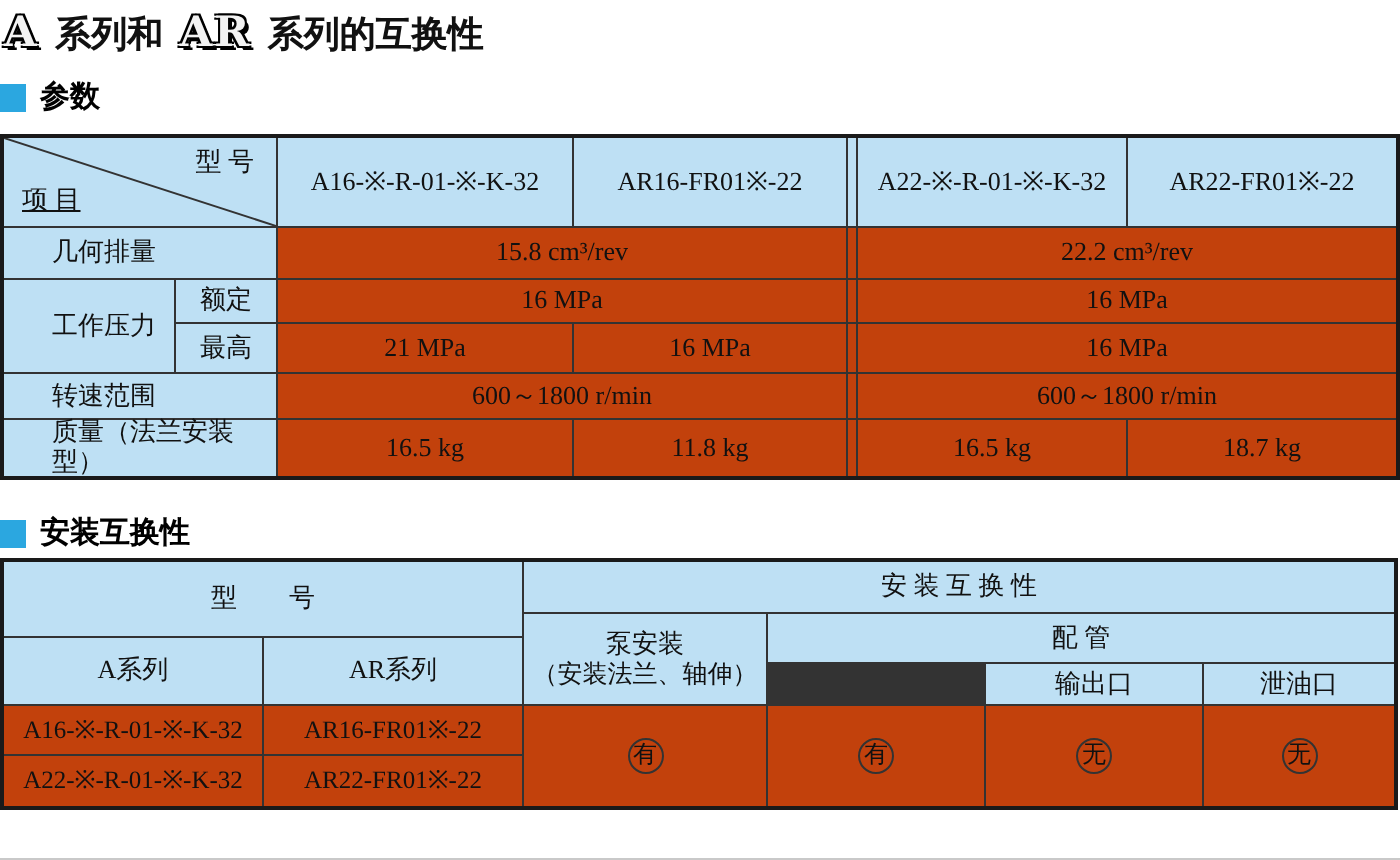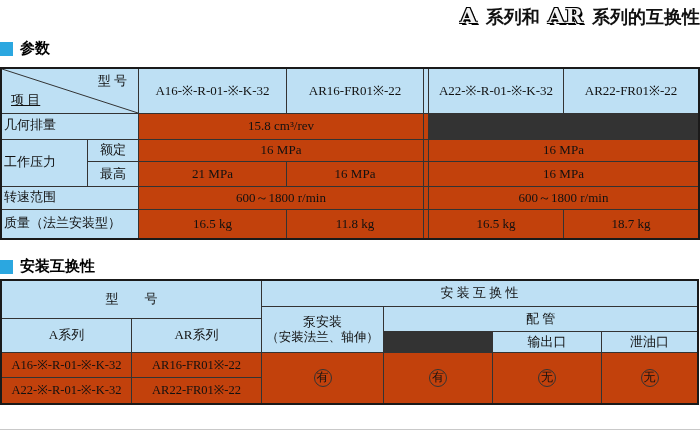--- a/index.html
+++ b/index.html
@@ -1,20 +1,20 @@
 <!DOCTYPE html>
 <html><head>
 <meta charset="utf-8">
 <style>
   * { margin:0; padding:0; box-sizing:border-box; }
   body { background:#fff; font-family:"Liberation Serif", serif; }
   .page { position:relative; width:700px; height:430px; background:#fff; overflow:hidden; }
 
   
-  .title { position:absolute; top:3px; left:0; width:100%; text-align:right;
+  .title { position:absolute; top:3px; left:0; width:100%; text-align:left;
            font-family:"DejaVu Sans", sans-serif; font-weight:bold; font-size:18px; color:#111; }
   .logo { font-family:"DejaVu Serif", serif; font-weight:900; font-size:21px; color:#f2f2f2;
           letter-spacing:1px; padding:0 2px;
           text-shadow:-1px -1px 0 #000, 1px -1px 0 #000, -1px 1px 0 #000, 1px 1px 0 #000, 2px 2px 0 #000; }
 
   
   .sec { position:absolute; left:0; display:flex; align-items:center;
          font-family:"DejaVu Sans", sans-serif; font-weight:bold; font-size:15px; color:#000; }
   .marker { display:inline-block; width:13px; height:14px; background:#2BA7E0; margin-right:7px; }
 
@@ -22,21 +22,21 @@
   .grid { position:absolute; display:grid; gap:1px; background:#333; border:2px solid #1a1a1a; }
   .t1 { left:0; top:67px;
         grid-template-columns:85px 50px 147px 136px 4px 134px 134px;
         grid-template-rows:44px 25px 21px 24px 22px 28px; }
   .t2 { left:0; top:279px;
         grid-template-columns:129px 129px 121px 108px 108px 95px;
         grid-template-rows:25px 11px 12px 20px 24px 25px; }
   .c { background:#c2410c; display:flex; align-items:center; justify-content:center;
        font-size:13px; color:#111; line-height:1.15; }
   .h { background:#BEE0F4; }
-  .lab { justify-content:flex-start; padding-left:2px;font-family:Liberation Mono, monospace; }
+  .lab { justify-content:flex-start; padding-left:24px; }
   .sm { font-size:12.5px; }
   .col2 { flex-direction:column; }
 
   
   .diag { position:relative; }
   .diag svg { position:absolute; inset:0; }
   .diag .tr { position:absolute; top:5px; right:11px; }
   .diag .bl { position:absolute; bottom:5px; left:9px;text-decoration:underline; }
 
   
@@ -73,20 +73,21 @@
     </div>
     <div class="c h" style="grid-area:1/3/2/4">A16-※-R-01-※-K-32</div>
     <div class="c h" style="grid-area:1/4/2/5">AR16-FR01※-22</div>
     <div class="c h" style="grid-area:1/5/2/6"></div>
     <div class="c h" style="grid-area:1/6/2/7">A22-※-R-01-※-K-32</div>
     <div class="c h" style="grid-area:1/7/2/8">AR22-FR01※-22</div>
 
     <div class="c h lab" style="grid-area:2/1/3/3">几何排量</div>
     <div class="c" style="grid-area:2/3/3/5">15.8 cm³/rev</div>
     <div class="c" style="grid-area:2/5/3/6"></div>
+    <div class="c" style="grid-area:2/6/3/8">22.2 cm³/rev</div>
 
     <div class="c h lab" style="grid-area:3/1/5/2">工作压力</div>
     <div class="c h" style="grid-area:3/2/4/3">额定</div>
     <div class="c" style="grid-area:3/3/4/5">16 MPa</div>
     <div class="c" style="grid-area:3/5/4/6"></div>
     <div class="c" style="grid-area:3/6/4/8">16 MPa</div>
 
     <div class="c h" style="grid-area:4/2/5/3">最高</div>
     <div class="c" style="grid-area:4/3/5/4">21 MPa</div>
     <div class="c" style="grid-area:4/4/5/5">16 MPa</div>

